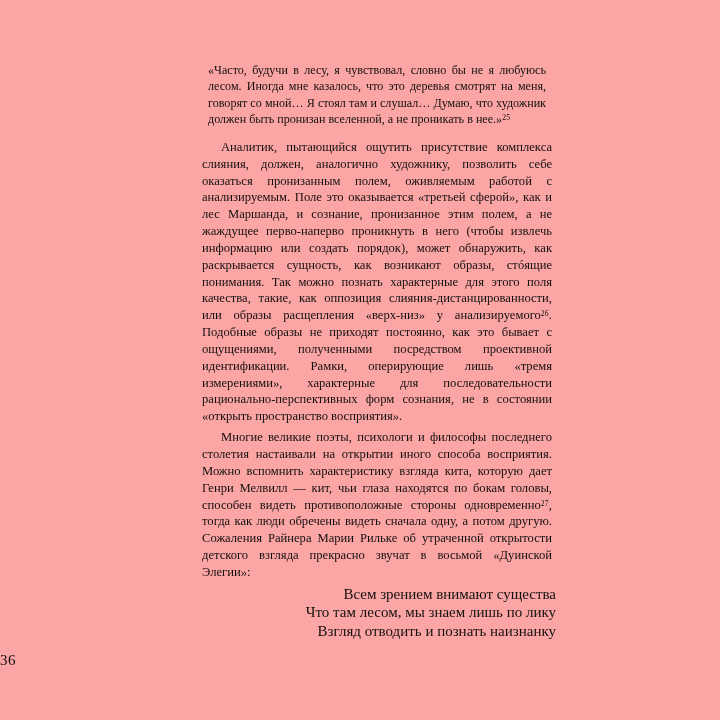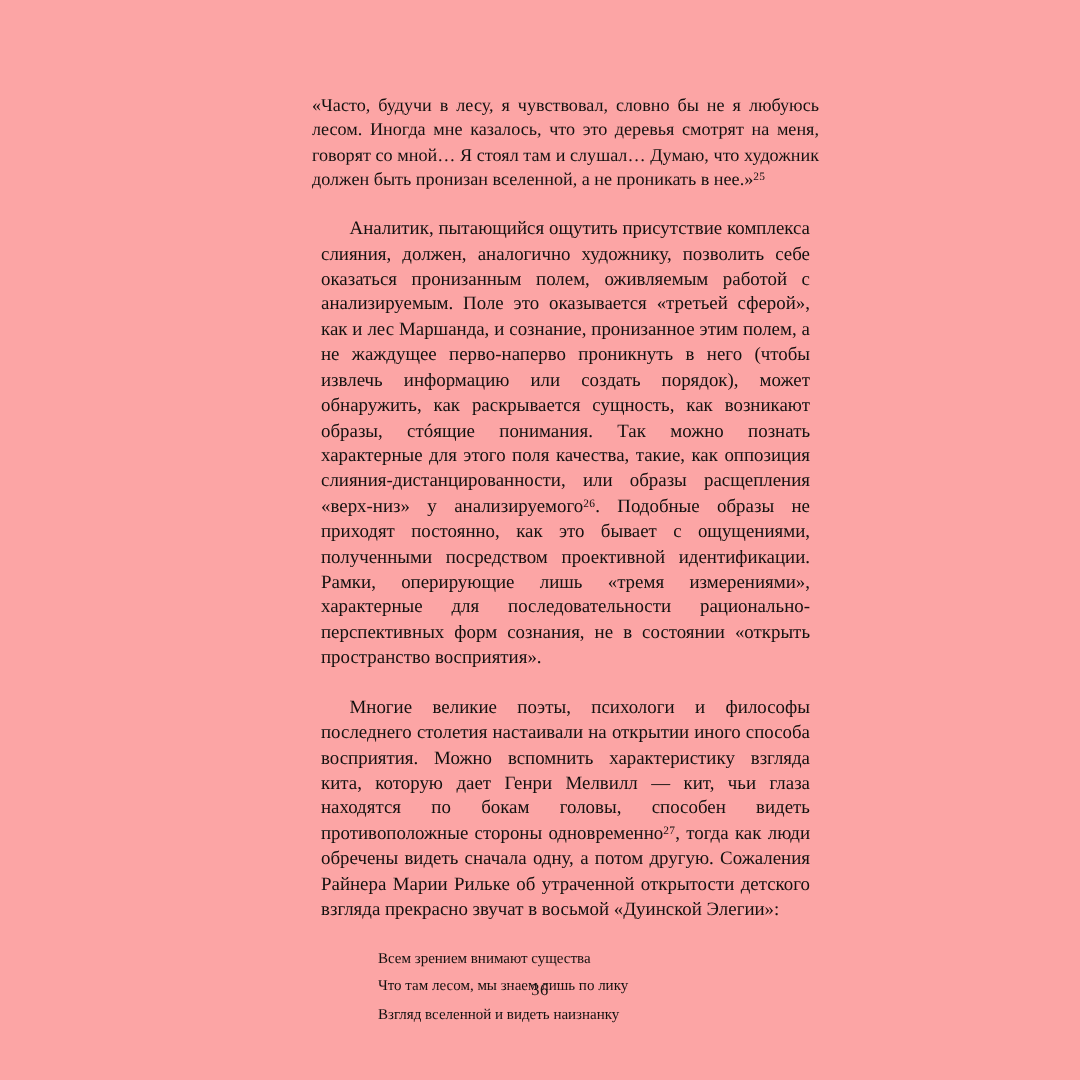--- a/index.html
+++ b/index.html
@@ -36,76 +36,76 @@
     box-sizing: border-box;
     font-size: 12.1px;
     line-height: 16.45px;
     text-align: justify;
     text-justify: inter-word;
     hyphens: manual;
   }
 
   
   .para {
-    margin: 16px;
+    margin: 4px;
     font-size: 12.6px;
     line-height: 16.85px;
     text-align: justify;
     text-justify: inter-word;
     text-indent: 19px;
     hyphens: manual;
   }
   .para + .para { margin-top: 0; }
 
   
   .verse {
-    margin: 16px;
+    margin: 0;
     padding-left: 38px;
-    font-size: 10px;
+    font-size: 15px;
     line-height: 18.6px;
-    text-align: left;
+    text-align: right;
   }
   .verse-line { display: block; white-space: pre-wrap; }
 
   
   sup.fn {
     font-size: 7.6px;
     line-height: 0;
     vertical-align: 0.42em;
     letter-spacing: 0.2px;
   }
 
   
   .folio {
     position: absolute;
     left: 0;
     top: 652px;
     width: 720px;
-    text-align: center;
-    font-size: 11px;
+    text-align: left;
+    font-size: 15px;
     line-height: 16px;
     letter-spacing: 0.4px;
   }
 </style>
 </head>
 <body>
 
 <div class="page">
 
   <div class="text-block">
 
     <blockquote class="blockquote"><span>«Часто, будучи в лесу, я чувствовал, словно бы не я любуюсь лесом. Иногда мне казалось, что это деревья смотрят на меня, говорят со мной… Я стоял там и слушал… Думаю, что художник должен быть пронизан вселенной, а не проникать в нее.»</span><sup class="fn">25</sup></blockquote>
 
     <p class="para"><span>Аналитик, пытающийся ощутить присутствие комплекса слияния, должен, аналогично художнику, позволить себе оказаться пронизанным полем, оживляемым работой с анализируемым. Поле это оказывается «третьей сферой», как и лес Маршанда, и сознание, пронизанное этим полем, а не жаждущее перво-наперво проникнуть в него (чтобы извлечь информацию или создать порядок), может обнаружить, как раскрывается сущность, как возникают образы, стóящие понимания. Так можно познать характерные для этого поля качества, такие, как оппозиция слияния-дистанцированности, или образы расщепления «верх-низ» у анализируемого</span><sup class="fn">26</sup><span>. Подобные образы не приходят постоянно, как это бывает с ощущениями, полученными посредством проективной идентификации. Рамки, оперирующие лишь «тремя измерениями», характерные для последовательности рационально-перспективных форм сознания, не в состоянии «открыть пространство восприятия».</span></p>
 
     <p class="para"><span>Многие великие поэты, психологи и философы последнего столетия настаивали на открытии иного способа восприятия. Можно вспомнить характеристику взгляда кита, которую дает Генри Мелвилл — кит, чьи глаза находятся по бокам головы, способен видеть противоположные стороны одновременно</span><sup class="fn">27</sup><span>, тогда как люди обречены видеть сначала одну, а потом другую. Сожаления Райнера Марии Рильке об утраченной открытости детского взгляда прекрасно звучат в восьмой «Дуинской Элегии»:</span></p>
 
     <div class="verse">
       <span class="verse-line">Всем зрением внимают существа</span>
       <span class="verse-line">Что там лесом, мы знаем лишь по лику</span>
-      <span class="verse-line">Взгляд вселенной и видеть наизнанку</span>
+      <span class="verse-line">Взгляд отводить и познать наизнанку</span>
     </div>
 
   </div>
 
   <div class="folio">36</div>
 
 </div>
 
 </body></html>

